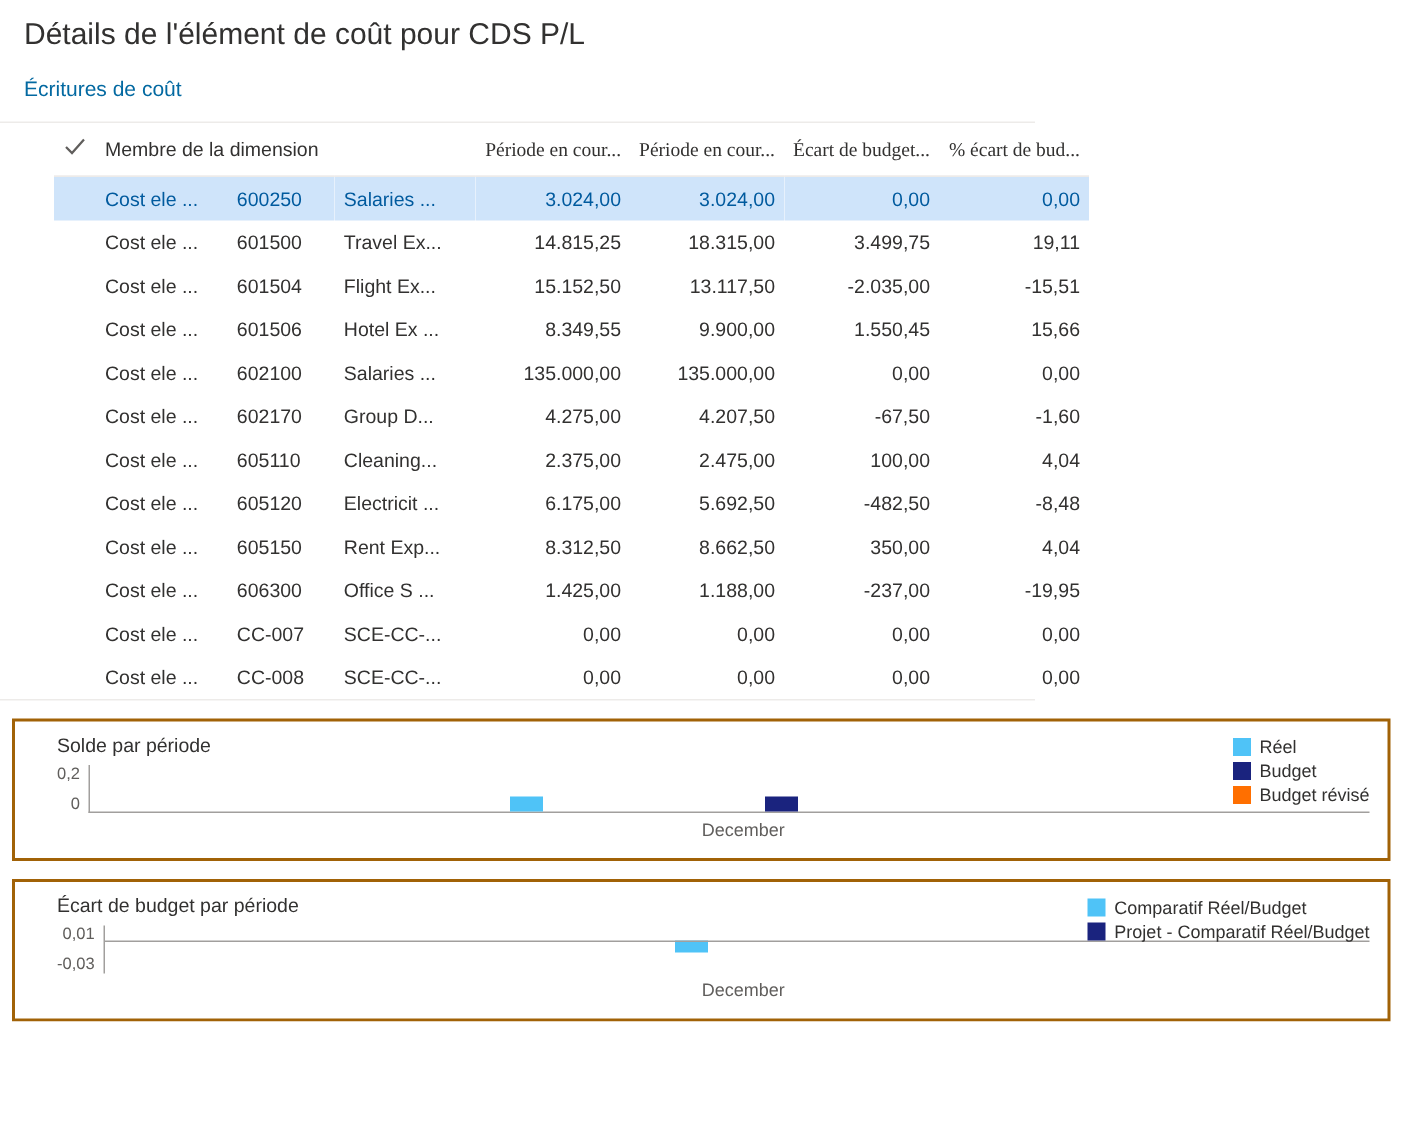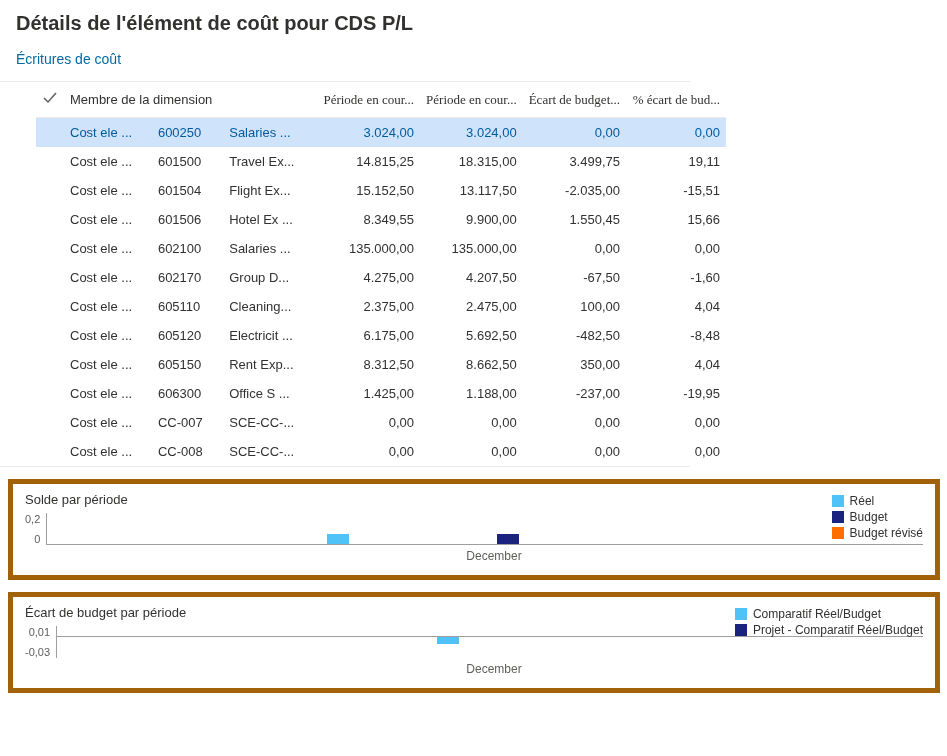--- a/index.html
+++ b/index.html
@@ -6,21 +6,21 @@
     body {
       font-family: "Segoe UI", Tahoma, sans-serif;
       background: #fff;
       color: #323130;
       font-size: 13px;
       padding: 0;
       width: 947px;
     }
     .page-title {
       font-size: 20px;
-      font-weight: 700;
+      font-weight: 400;
       padding: 12px 16px 8px 16px;
     }
     .link-bar {
       padding: 8px 16px 14px 16px;
     }
     .link {
       color: #0369a1;
       font-size: 14px;
       text-decoration: none;
       cursor: pointer;
@@ -69,23 +69,23 @@
     .col-dim { max-width:70px; }
     .col-code { max-width:60px; }
     .col-desc { max-width:75px; }
     .col-num { width:100px; }
     .check-icon {
       width:16px; height:16px; display:inline-block;
       color: #605e5c;
     }
     
     .chart-panel {
-      margin: 12px 7px 0 8px;
-      border: 5px solid #a16207;
-      padding: 8px 12px 12px 12px;
+      margin: 12px 20px 0 8px;
+      border: 2px solid #a16207;
+      padding: 8px 12px 12px 28px;
       position: relative;
     }
     .chart-title {
       font-size: 13px;
       margin-bottom: 6px;
     }
     .chart-body {
       display: flex;
       align-items: stretch;
     }

